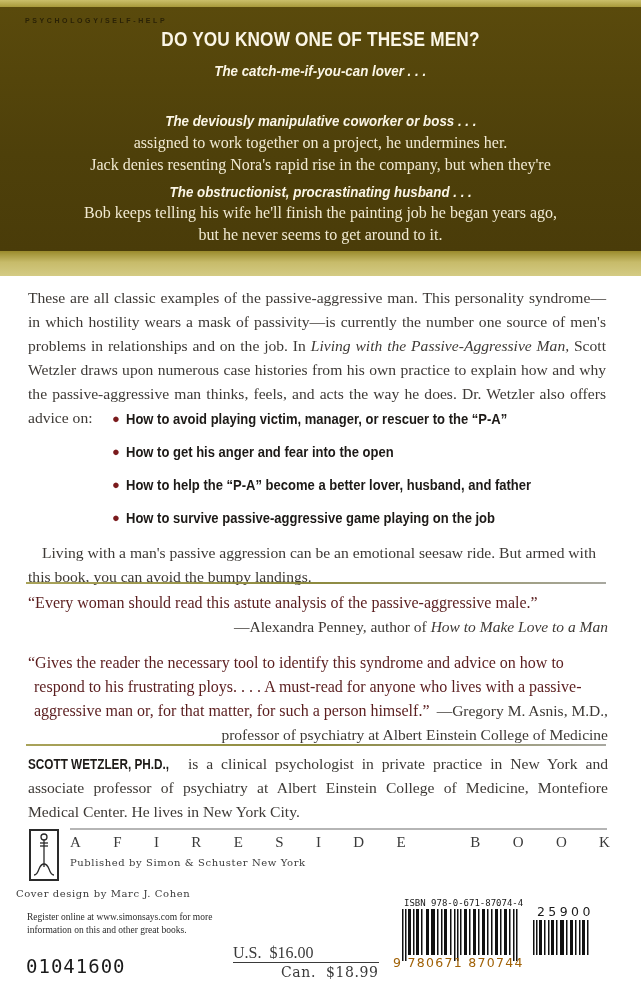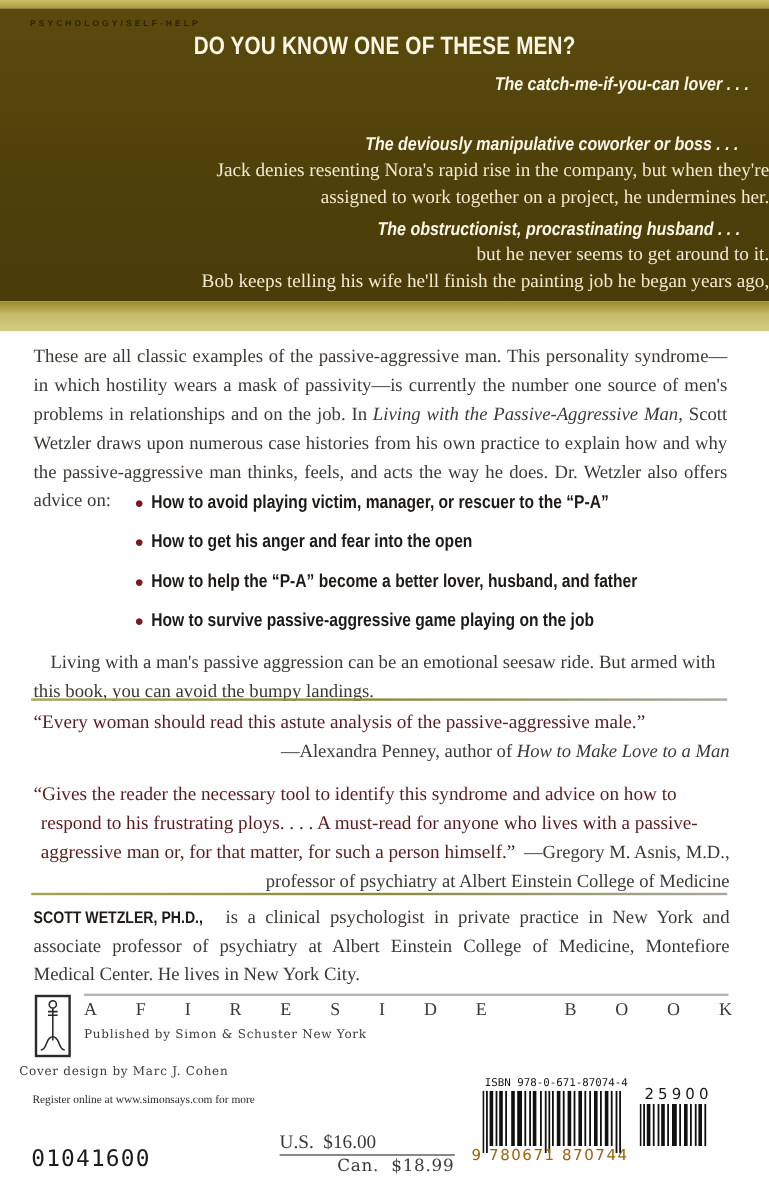--- a/index.html
+++ b/index.html
@@ -26,21 +26,21 @@
     position: absolute; left: 25px; top: 17px;
     font-family: "Liberation Sans", sans-serif; font-weight: bold;
     font-size: 7px; letter-spacing: 2.6px; color: #2a2206;
   }
   .headline {
     position: absolute; left: 0; width: 641px; top: 27px; text-align: center;
     font-family: "Liberation Sans", sans-serif; font-weight: bold;
     font-size: 21px; color: #fbf6e6; transform: scaleX(0.82); transform-origin: center;
     letter-spacing: 0.2px;
   }
-  .example { position: absolute; left: 0; width: 641px; text-align: right; color: #f1ead2; }
+  .example { position: absolute; left: 0; width: 641px; text-align: center; color: #f1ead2; }
   .example .type {
     font-family: "Liberation Sans", sans-serif; font-style: italic; font-weight: bold;
     font-size: 15.5px; color: #fbf6e6; display: inline-block;
     transform: scaleX(0.86); transform-origin: center;
   }
   .example .desc { font-size: 16px; line-height: 22px; margin-top: 3px; }
 
   .intro {
     position: absolute; left: 28px; top: 286px; width: 578px;
     font-size: 15.6px; line-height: 24px; color: #3d3935; text-align: justify;
@@ -131,30 +131,30 @@
 <div class="category">PSYCHOLOGY/SELF-HELP</div>
 <div class="headline">DO YOU KNOW ONE OF THESE MEN?</div>
 
 <div class="example" style="top:62px;">
   <span class="type">The catch-me-if-you-can lover . . .</span>
 </div>
 
 <div class="example" style="top:112px;">
   <span class="type">The deviously manipulative coworker or boss . . .</span>
   <div class="desc" style="margin-top:2px;">
+    <div>assigned to work together on a project, he undermines her.</div>
     <div>Jack denies resenting Nora's rapid rise in the company, but when they're</div>
-    <div>assigned to work together on a project, he undermines her.</div>
   </div>
 </div>
 
 <div class="example" style="top:183px;">
   <span class="type">The obstructionist, procrastinating husband . . .</span>
   <div class="desc" style="margin-top:1px;">
+    <div>Bob keeps telling his wife he'll finish the painting job he began years ago,</div>
     <div>but he never seems to get around to it.</div>
-    <div>Bob keeps telling his wife he'll finish the painting job he began years ago,</div>
   </div>
 </div>
 
 <div class="intro">
   <span>These are all classic examples of the passive-aggressive man. This personality syndrome—in which hostility wears a mask of passivity—is currently the number one source of men's problems in relationships and on the job. In </span><i>Living with the Passive-Aggressive Man,</i><span> Scott Wetzler draws upon numerous case histories from his own practice to explain how and why the passive-aggressive man thinks, feels, and acts the way he does. Dr. Wetzler also offers advice on:</span>
 </div>
 
 <div class="bullets">
   <div class="bullet">
     <span class="dot">●</span>
@@ -218,20 +218,21 @@
     <span></span>
     <span>B</span>
     <span>O</span>
     <span>O</span>
     <span>K</span>
 </div>
 <div class="publisher">Published by Simon &amp; Schuster New York</div>
 <div class="cover-design">Cover design by Marc J. Cohen</div>
 <div class="register">
   <div>Register online at www.simonsays.com for more</div>
+  <div>information on this and other great books.</div>
 </div>
 <div class="code">01041600</div>
 
 <div class="price">
   <div class="us" style="white-space:pre;">U.S.  $16.00</div>
   <div class="can" style="white-space:pre;">Can.  $18.99</div>
 </div>
 
 <div class="isbn-label">ISBN 978-0-671-87074-4</div>
 <svg class="barcode" viewBox="0 0 116 52" preserveAspectRatio="none">

